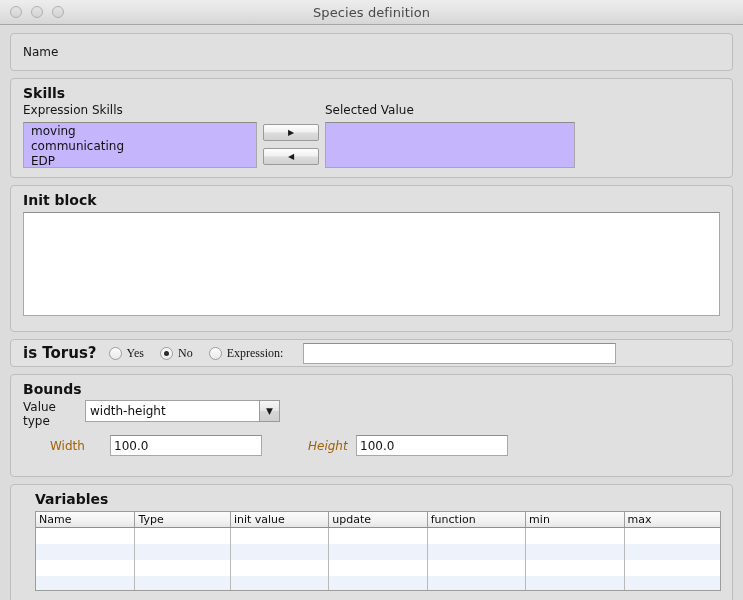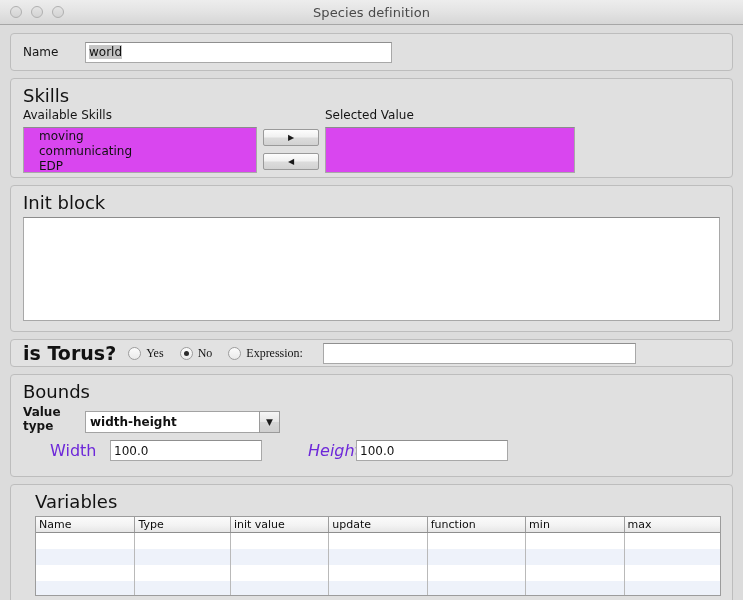--- a/index.html
+++ b/index.html
@@ -41,22 +41,22 @@
   .panel {
     background: #e0e0e0;
     border: 1px solid #bdbdbd;
     border-radius: 4px;
     margin-bottom: 7px;
     position: relative;
   }
   .panel.flat { background: #e2e2e2; }
 
   .group-title {
-    font-size: 18px;
-    font-weight: normal;
+    font-size: 14px;
+    font-weight: bold;
     color: #121212;
     padding: 6px 0 2px 12px;
   }
   .sub-label {
     font-size: 12px;
     color: #141414;
   }
 
   
   .tfield {
@@ -79,26 +79,26 @@
   .name-field { width: 307px; }
 
   
   .skills-panel { height: 100px; }
   .skills-row { display: flex; padding: 0 12px; align-items: flex-start; }
   .col-avail { width: 234px; }
   .col-btns  { width: 68px; display: flex; flex-direction: column; align-items: center; gap: 7px; padding-top: 21px; }
   .col-sel   { width: 250px; }
   .list-head { font-size: 12px; color: #141414; height: 19px; }
   .listbox {
-    background: #d946ef;
+    background: #c4b5fd;
     border: 1px solid #a8a8a8;
     border-top-color: #8c8c8c;
     height: 46px;
     overflow: hidden;
-    padding: 1px 0 0 12px;
+    padding: 1px 0 0 4px;
   }
   .listbox .item {
     font-size: 12px; color: #111; line-height: 15px; padding-left: 3px;
     white-space: nowrap;
   }
   .xfer-btn {
     width: 56px; height: 17px;
     border: 1px solid #9a9a9a;
     border-radius: 2px;
     background: linear-gradient(to bottom, #fdfdfd 0%, #f0f0f0 48%, #dcdcdc 52%, #d2d2d2 100%);
@@ -111,58 +111,58 @@
   .init-area {
     margin: 2px 12px 0 12px;
     height: 104px;
     background: #fff;
     border: 1px solid #a8a8a8;
     border-top-color: #8c8c8c;
   }
 
   
   .torus-panel { height: 28px; display: flex; align-items: center; padding: 0 12px; }
-  .torus-title { font-size: 19px; font-weight: bold; color: #121212; margin-right: 12px; }
+  .torus-title { font-size: 15px; font-weight: bold; color: #121212; margin-right: 12px; }
   .radio-wrap { display: flex; align-items: center; margin-right: 16px; font-family: Liberation Serif, serif; }
   .radio {
     width: 13px; height: 13px; border-radius: 50%;
     background: linear-gradient(to bottom, #fbfbfb, #eaeaea);
     border: 1px solid #9d9d9d;
     margin-right: 5px;
     position: relative;
     flex: none;
   }
   .radio.on::after {
     content: ""; position: absolute;
     left: 3px; top: 3px; width: 5px; height: 5px;
     border-radius: 50%; background: #2b2b2b;
   }
   .radio-label { font-size: 12px; color: #141414; }
   .expr-field { width: 313px; margin-left: 4px; }
 
   
   .bounds-panel { height: 103px; }
-  .bounds-row { display: flex; align-items: flex-end; padding: 1px 12px 0 12px; font-weight: bold; }
+  .bounds-row { display: flex; align-items: flex-start; padding: 1px 12px 0 12px; }
   .vt-label { font-size: 12px; color: #141414; width: 62px; }
   .combo { display: flex; height: 22px; }
   .combo-field {
     width: 174px; background: #fff;
     border: 1px solid #a3a3a3; border-right: none;
     font-size: 12px; color: #111;
     display: flex; align-items: center; padding-left: 4px;
   }
   .combo-btn {
     width: 21px;
     border: 1px solid #9a9a9a;
     background: linear-gradient(to bottom, #f6f6f6 0%, #e6e6e6 50%, #d6d6d6 51%, #cfcfcf 100%);
     display: flex; align-items: center; justify-content: center;
     font-size: 9px; color: #1c1c1c;
   }
   .wh-row { display: flex; align-items: center; padding: 7px 12px 0 12px; }
-  .wh-label { font-size: 16px; color: #6d28d9; }
+  .wh-label { font-size: 12px; color: #a16207; }
   .w-label { width: 60px; margin-left: 27px; }
   .h-label { width: 48px; margin-left: 46px; font-style: italic; }
   .wh-field { width: 152px; }
 
   
   .vars-panel { height: 138px; overflow: hidden; padding-left: 12px; }
   .table-wrap {
     margin: 2px 11px 0 12px;
     border: 1px solid #9c9c9c;
     background: #fff;
@@ -194,30 +194,27 @@
     <div class="light"></div>
     <div class="light"></div>
   </div>
   <div class="title-text">Species definition</div>
 </div>
 
 <div class="body">
 
   <div class="panel name-panel">
     <div class="sub-label">Name</div>
-    <div class="tfield name-field">
-      <span class="sel">world</span>
-    </div>
   </div>
 
   <div class="panel skills-panel">
     <div class="group-title">Skills</div>
     <div class="skills-row">
       <div class="col-avail">
-        <div class="list-head">Available Skills</div>
+        <div class="list-head">Expression Skills</div>
         <div class="listbox">
           <div class="item">moving</div>
           <div class="item">communicating</div>
           <div class="item">EDP</div>
         </div>
       </div>
       <div class="col-btns">
         <div class="xfer-btn">▶</div>
         <div class="xfer-btn">◀</div>
       </div>

